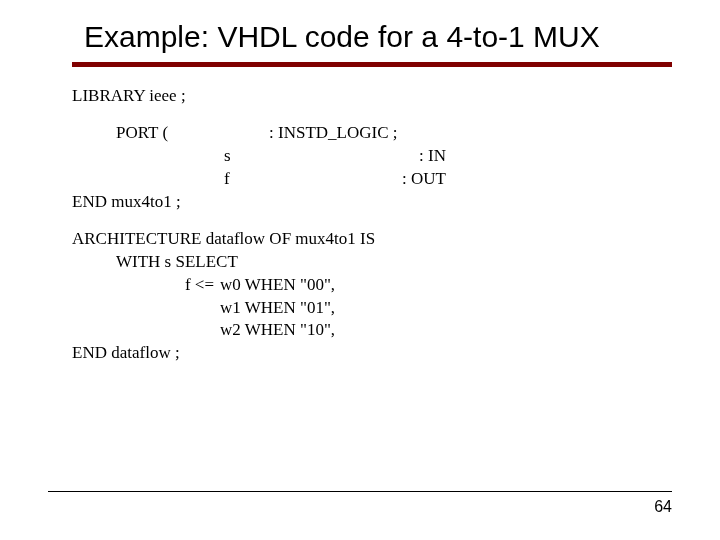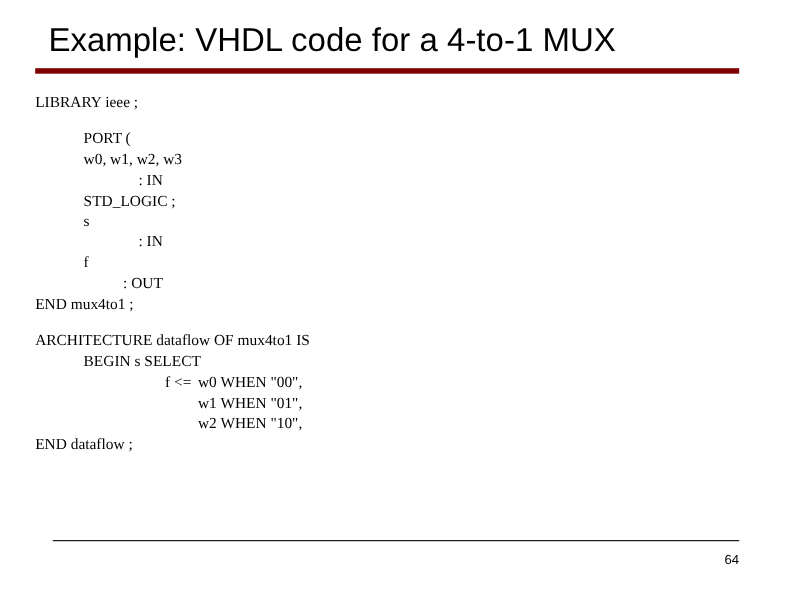--- a/index.html
+++ b/index.html
@@ -1,68 +1,67 @@
 <!DOCTYPE html>
 <html><head>
   <meta charset="utf-8">
   <style>
     * { margin: 0; padding: 0; box-sizing: border-box; }
     body { width: 720px; height: 540px; background: #fff; font-family: "Times New Roman", Times, serif; position: relative; }
-    .slide { width: 100%; height: 100%; padding: 20px 48px 0 32px; }
+    .slide { width: 100%; height: 100%; padding: 20px 48px 0 72px; }
     .title { font-family: Arial, Helvetica, sans-serif; font-size: 30px; color: #000; margin-bottom: 8px; text-align: left; padding-left: 12px; }
     .rule { height: 5px; background: #800000; margin: 0 0 18px 0; }
-    .content { font-size: 14px; line-height: 1.35; }
+    .content { font-size: 17px; line-height: 1.35; }
     .block { margin-bottom: 14px; }
     .indent1 { padding-left: 44px; }
     .indent2 { padding-left: 80px; }
-    .port-row { display: flex; flex-direction: column; }
+    .port-row { display: flex; }
     .port-lead { width: 108px; flex-shrink: 0; }
     .port-sigs { width: 150px; flex-shrink: 0; }
     .port-dir { width: 72px; flex-shrink: 0; text-align: right; }
     .port-type { flex: 1; }
     .with-row { display: flex; }
     .with-lead { width: 68px; flex-shrink: 0; text-align: right; padding-right: 6px; }
-    .page-num { position: absolute; right: 48px; bottom: 24px; font-family: Arial, Helvetica, sans-serif; font-size: 12px; text-align: center; }
+    .page-num { position: absolute; right: 48px; bottom: 24px; font-family: Arial, Helvetica, sans-serif; font-size: 16px; text-align: center; }
     .bottom-rule { position: absolute; bottom: 48px; left: 48px; right: 48px; height: 1px; background: #000; }
   </style>
 </head>
 <body>
 
 <div class="slide">
   <div class="title">Example: VHDL code for a 4-to-1 MUX</div>
   <div class="rule"></div>
 
   <div class="content">
     <div class="block">
       <div>LIBRARY ieee ;</div>
     </div>
 
     <div class="block">
       <div class="port-row indent1">
         <div class="port-lead">PORT (</div>
-        <div class="port-sigs">w0, w1, w2, w3</div>
         <div class="port-dir">: IN</div>
         <div class="port-type">STD_LOGIC ;</div>
       </div>
       <div class="port-row indent1">
         <div class="port-lead"></div>
         <div class="port-sigs">s</div>
         <div class="port-dir">: IN</div>
       </div>
       <div class="port-row indent1">
         <div class="port-lead"></div>
         <div class="port-sigs">f</div>
         <div class="port-dir">: OUT</div>
       </div>
       <div>END mux4to1 ;</div>
     </div>
 
     <div class="block">
       <div>ARCHITECTURE dataflow OF mux4to1 IS</div>
-      <div class="indent1">BEGIN s SELECT</div>
+      <div class="indent1">WITH s SELECT</div>
       <div class="with-row indent2">
         <div class="with-lead">f &lt;=</div>
         <div>w0 WHEN "00",</div>
       </div>
       <div class="with-row indent2">
         <div class="with-lead"></div>
         <div>w1 WHEN "01",</div>
       </div>
       <div class="with-row indent2">
         <div class="with-lead"></div>

